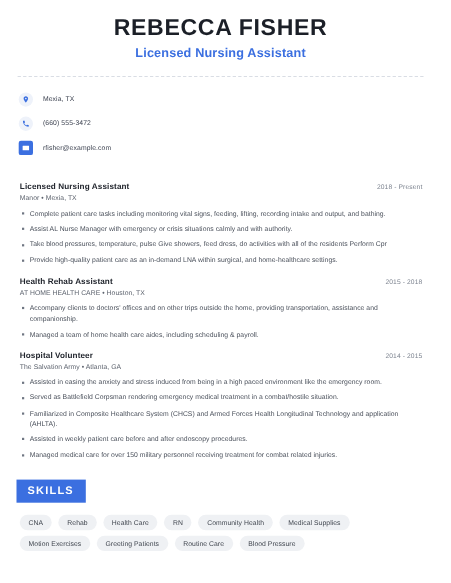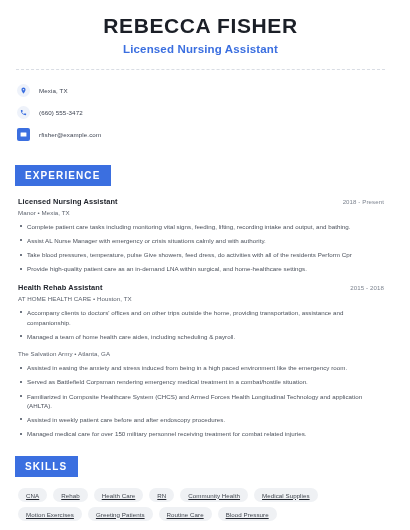--- a/index.html
+++ b/index.html
@@ -61,21 +61,21 @@
     display: inline-block;
     background: #3b6fe0;
     color: #ffffff;
     font-size: 10px;
     font-weight: 700;
     letter-spacing: 1.1px;
     padding: 5px 11px 5px 10px;
     margin-left: 2px;
   }
   .sec-experience { margin-top: 22px; }
-  .sec-skills { margin-top: 17px; text-decoration: underline; }
+  .sec-skills { margin-top: 17px; }
 
   
   .jobs { margin-top: 11px; padding: 0 4px 0 5px; }
   .job { margin-bottom: 9px; }
   .job-head {
     display: flex;
     justify-content: space-between;
     align-items: baseline;
   }
   .job-title { font-size: 7.4px; font-weight: 700; color: #22262e; letter-spacing: 0.1px; }
@@ -152,21 +152,20 @@
         <svg width="7" height="7" viewBox="0 0 24 24" fill="#ffffff">
             <path d="M3 5h18a1 1 0 0 1 1 1v12a1 1 0 0 1-1 1H3a1 1 0 0 1-1-1V6a1 1 0 0 1 1-1zm9 7.1L4.3 7H19.7L12 12.1z"></path>
           </svg>
       </span>
       <span class="contact-text">rfisher@example.com</span>
     </div>
 
   </div>
 
   <div class="sec-experience">
-    <span class="badge">EXPERIENCE</span>
 
     <div class="jobs">
 
       <div class="job">
         <div class="job-head">
           <span class="job-title">Licensed Nursing Assistant</span>
           <span class="job-dates">2018 - Present</span>
         </div>
         <div class="job-org">Manor  •  Mexia, TX</div>
         <ul class="bullets">
@@ -183,20 +182,24 @@
           <span class="job-dates">2015 - 2018</span>
         </div>
         <div class="job-org">AT HOME HEALTH CARE  •  Houston, TX</div>
         <ul class="bullets">
           <li>Accompany clients to doctors' offices and on other trips outside the home, providing transportation, assistance and companionship.</li>
           <li>Managed a team of home health care aides, including scheduling &amp; payroll.</li>
         </ul>
       </div>
 
       <div class="job">
+        <div class="job-head">
+          <span class="job-title">Hospital Volunteer</span>
+          <span class="job-dates">2014 - 2015</span>
+        </div>
         <div class="job-org">The Salvation Army  •  Atlanta, GA</div>
         <ul class="bullets">
           <li>Assisted in easing the anxiety and stress induced from being in a high paced environment like the emergency room.</li>
           <li>Served as Battlefield Corpsman rendering emergency medical treatment in a combat/hostile situation.</li>
           <li>Familiarized in Composite Healthcare System (CHCS) and Armed Forces Health Longitudinal Technology and application (AHLTA).</li>
           <li>Assisted in weekly patient care before and after endoscopy procedures.</li>
           <li>Managed medical care for over 150 military personnel receiving treatment for combat related injuries.</li>
         </ul>
       </div>
 

